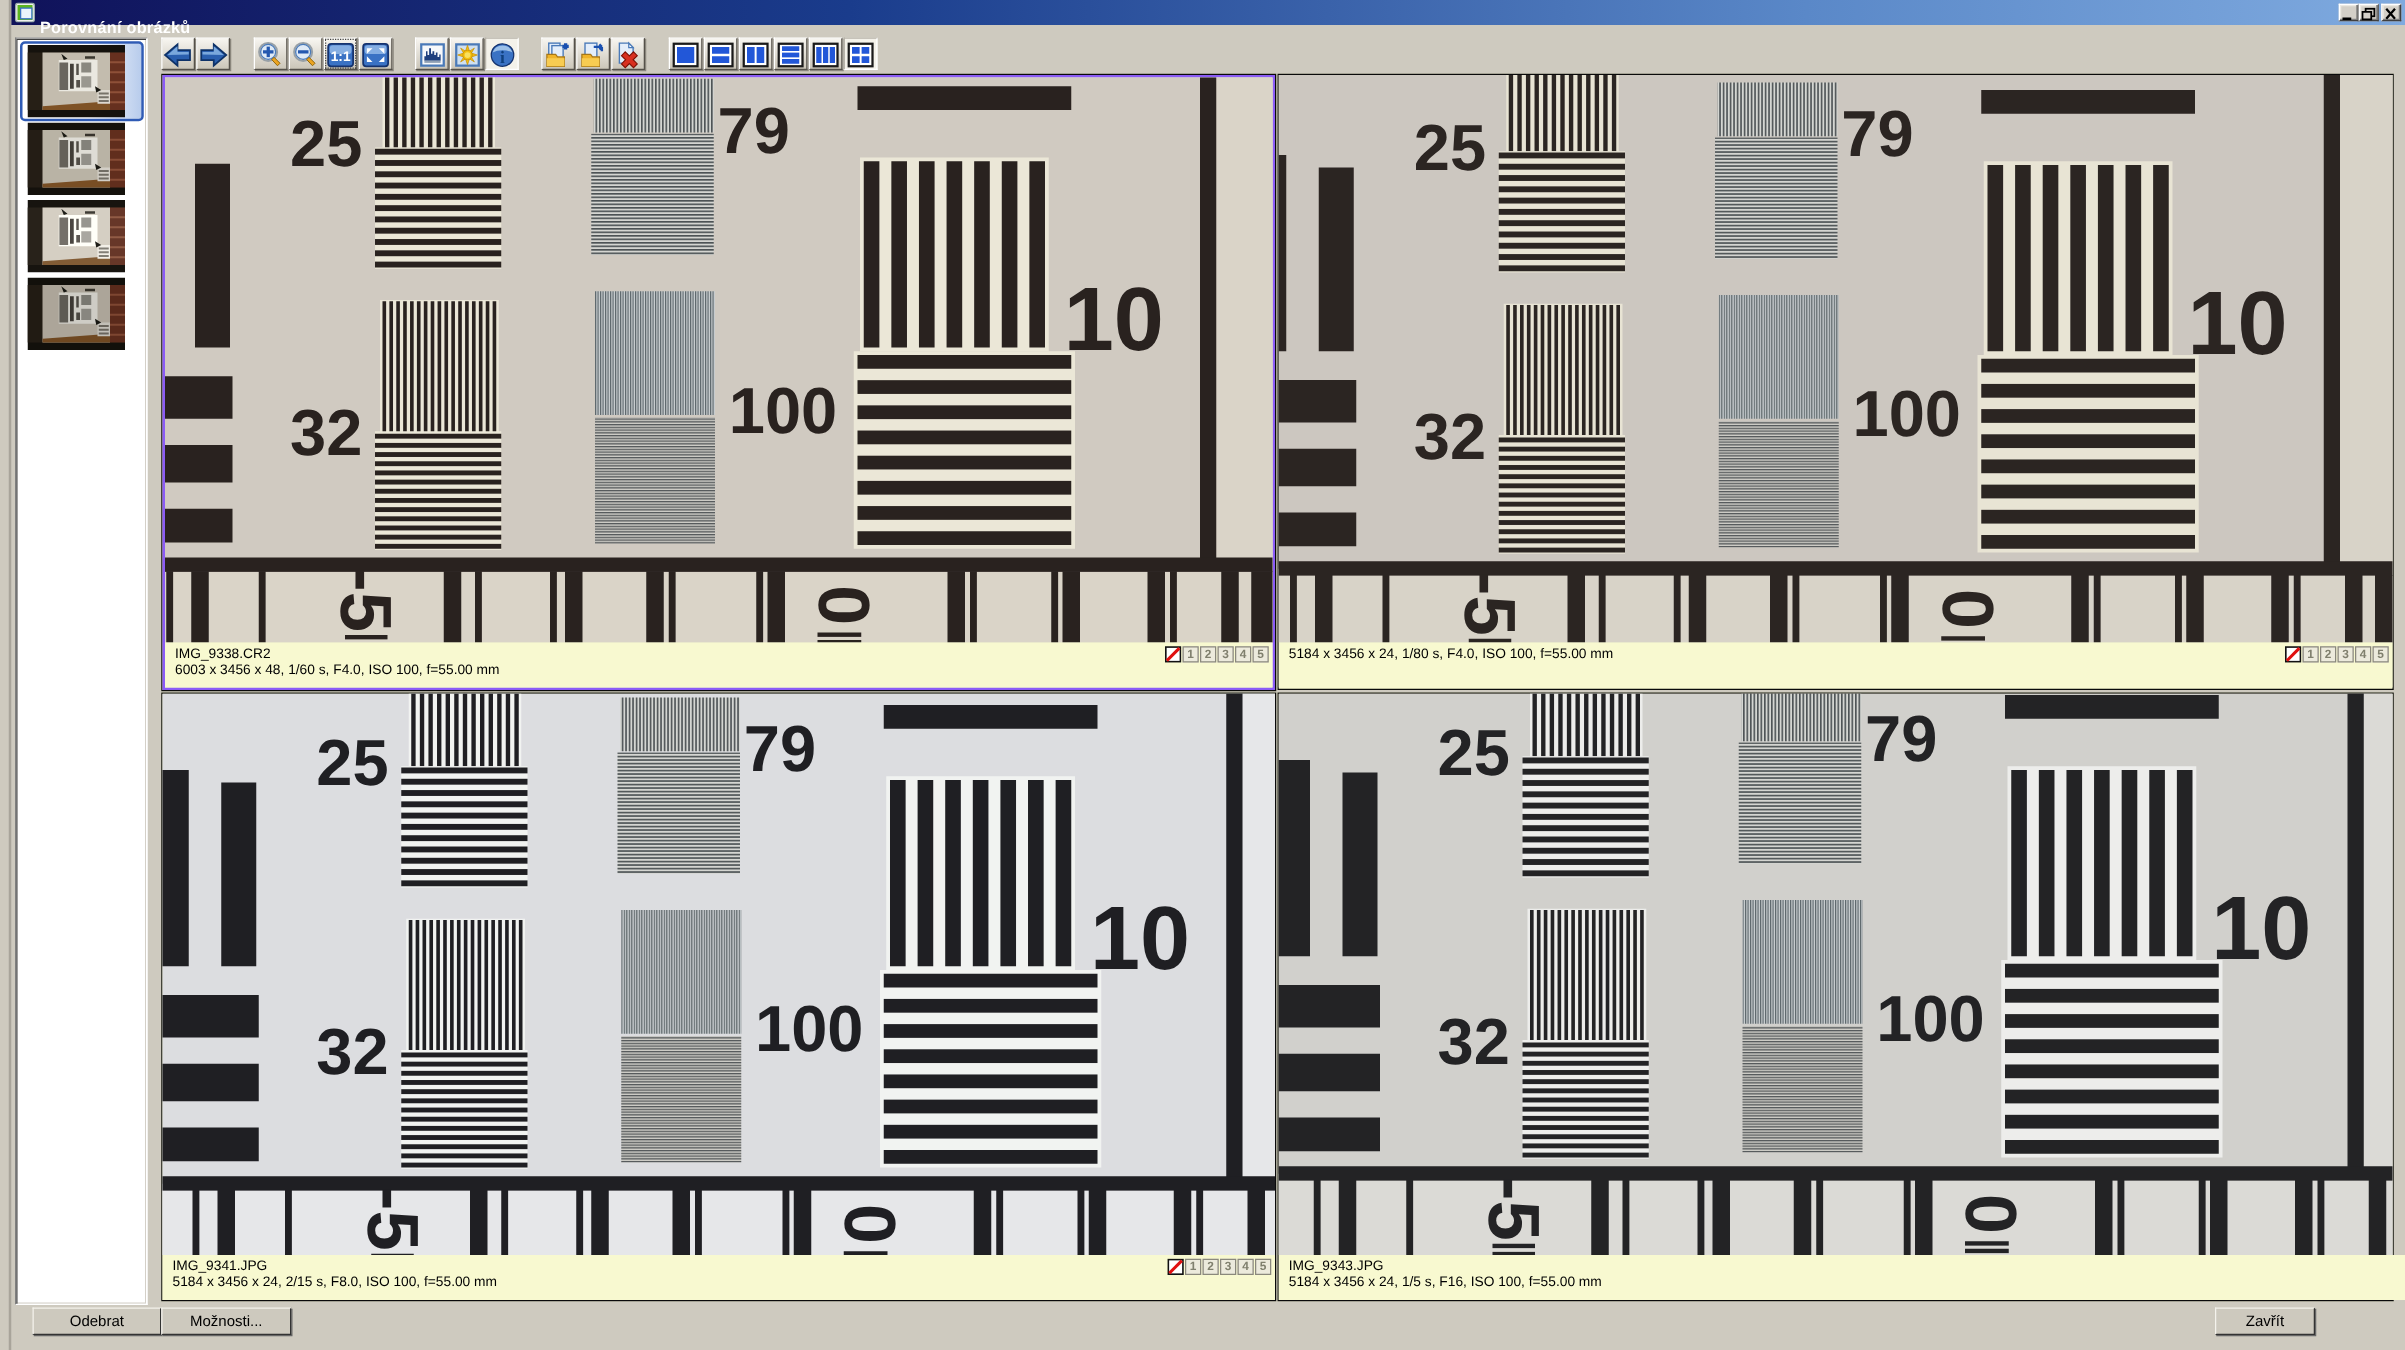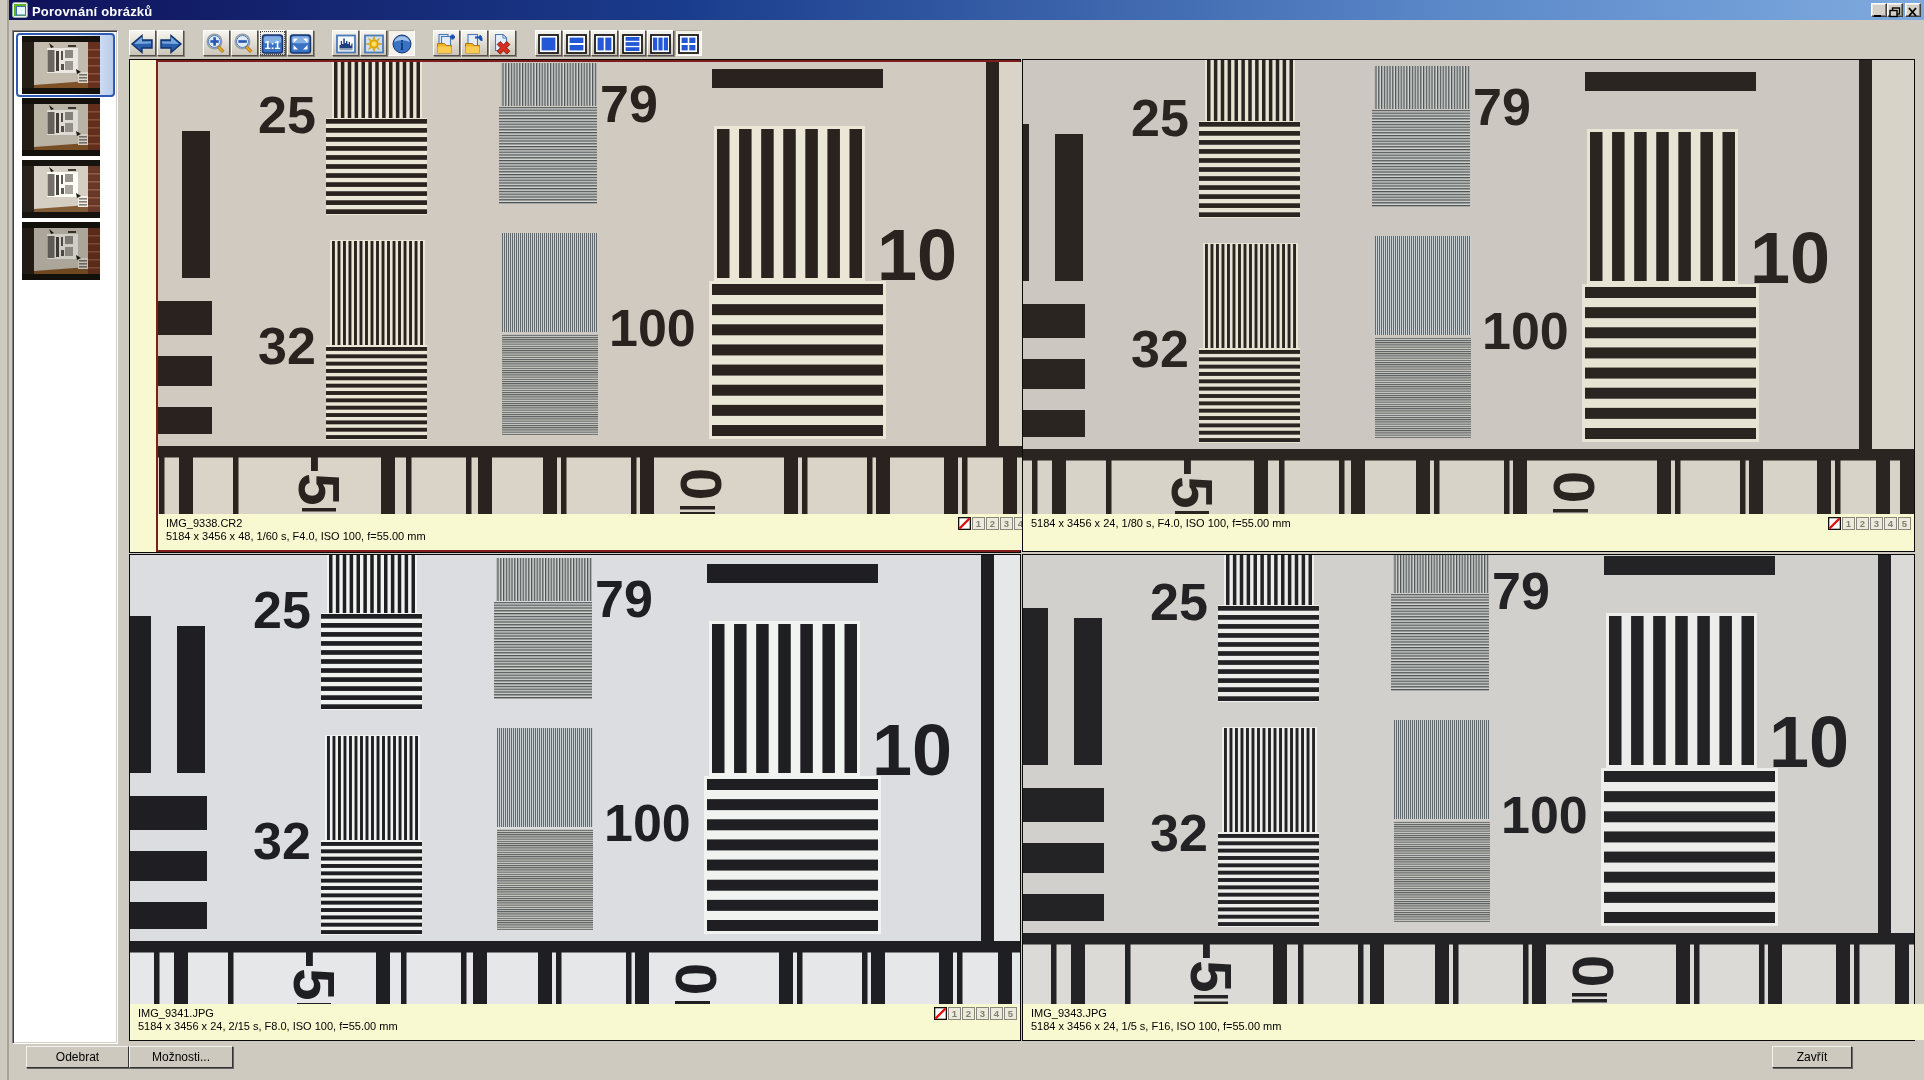--- a/index.html
+++ b/index.html
@@ -1,29 +1,29 @@
 <!DOCTYPE html>
 <html><head><meta charset="utf-8">
 <style>
 * { margin:0; padding:0; box-sizing:border-box; }
 html,body { width:1924px; height:1080px; overflow:hidden; background:#cecabf; font-family:"Liberation Sans", sans-serif; }
 .titlebar { position:absolute; left:9px; top:0; width:1915px; height:20px; background:linear-gradient(90deg,#10125a 0%,#1a3c8c 35%,#5a88c8 75%,#7faadf 100%); }
 .ticon { position:absolute; left:3px; top:2px; width:16px; height:16px; }
-.ttext { position:absolute; left:23px; top:4px; color:#fff; font-size:13px; font-weight:bold; letter-spacing:0.2px; }
+.ttext { position:absolute; left:23px; top:14px; color:#fff; font-size:13px; font-weight:bold; letter-spacing:0.2px; }
 .wbtn { position:absolute; top:3px; width:16px; height:14px; background:#d4d0c8; border:1px solid; border-color:#fff #404040 #404040 #fff; box-shadow:inset -1px -1px 0 #808080, inset 1px 1px 0 #ece9e2; }
 .edge { position:absolute; left:7px; top:0; width:2px; height:1080px; background:#a8a49a; }
 .listbox { position:absolute; left:12px; top:30px; width:106px; height:1014px; background:#fff; border:1px solid; border-color:#808080 #fff #fff #808080; box-shadow:inset 1px 1px 0 #404040, inset -1px -1px 0 #d4d0c8; }
 .selhl { position:absolute; left:3px; top:2px; width:99px; height:64px; border:2px solid #2f5bb5; border-radius:4px; background:linear-gradient(90deg,#fff 55%,#b8ccec); }
 .th { position:absolute; }
 .tb { position:absolute; top:30px; width:27px; height:26px; background:linear-gradient(180deg,#f7f5f0,#cbc6b9); border:1px solid; border-color:#fff #55514a #55514a #fff; box-shadow:1px 1px 0 #8a867c; }
 .tb svg { display:block; margin:0.5px auto; }
 .tb.on { background:#f4f2ea; border-color:#b8b4aa #fff #fff #b8b4aa; box-shadow:none; }
 .tb.focus::before { content:""; position:absolute; inset:0px; border:1px dotted #444; }
 .panel { position:absolute; background:#f8f9d0; border:1px solid #0a0a0a; }
-.pin.red { position:absolute; inset:0; border:2px solid #7f1d1d;margin-left:26px; }
+.pin.red { position:absolute; inset:0; border:2px solid #8b5cf6; }
 .panel svg { display:block; }
 .stat { position:relative; height:36px; background:#f8f9d0; font-size:11px; color:#000; padding:3px 0 0 8px; }
 .stat .l1 { height:13px; line-height:13px; }
 .stat .l2 { height:13px; line-height:13px; }
 .rate { position:absolute; right:3px; top:3px; }
 .rate span { display:inline-block; vertical-align:top; margin-left:1px; }
 .rn { width:13px; height:13px; background:#eceadc; border:1px solid #8a887c; font-size:9.5px; font-weight:bold; color:#80806e; text-align:center; line-height:11px; }
 .bbtn { position:absolute; height:22px; background:#cdc9be; border:1px solid; border-color:#f4f2ec #333 #333 #f4f2ec; box-shadow:1px 1px 0 #666; font-size:12px; text-align:center; line-height:20px; color:#000; }
 .tx { font-family:"Liberation Sans",sans-serif; font-weight:bold; }
 svg .dk { fill:var(--dk); }
@@ -387,21 +387,21 @@
       <use href="#thumb"></use>
     </svg>
   </div>
 <div class="panel" style="left:129px;top:59px;width:892px;height:494px">
     <div class="pin red">
 <svg class="c1" width="886" height="452" viewBox="0 0 886 452" preserveAspectRatio="none">
         <use href="#chart"></use>
       </svg>
 <div class="stat" style="width:886px">
         <div class="l1">IMG_9338.CR2</div>
-        <div class="l2">5184 x 3456 x 48, 1/60 s, F4.0, ISO 100, f=55.00 mm</div>
+        <div class="l2">6003 x 3456 x 48, 1/60 s, F4.0, ISO 100, f=55.00 mm</div>
         <div class="rate"><span class="rx"><svg width="13" height="13" viewBox="0 0 13 13">
               <rect x="0.5" y="0.5" width="12" height="12" fill="#fff" stroke="#111" stroke-width="1.6"></rect>
               <line x1="1.5" y1="11.5" x2="11.5" y2="1.5" stroke="#e01010" stroke-width="2.4"></line>
             </svg></span><span class="rn">1</span><span class="rn">2</span><span class="rn">3</span><span class="rn">4</span><span class="rn">5</span></div>
       </div>
 </div>
   </div>
 <div class="panel" style="left:1022px;top:59px;width:893px;height:493px">
     <svg class="c2" width="891" height="454" viewBox="-8 -5 891 454" preserveAspectRatio="none">
       <use href="#chart"></use>

